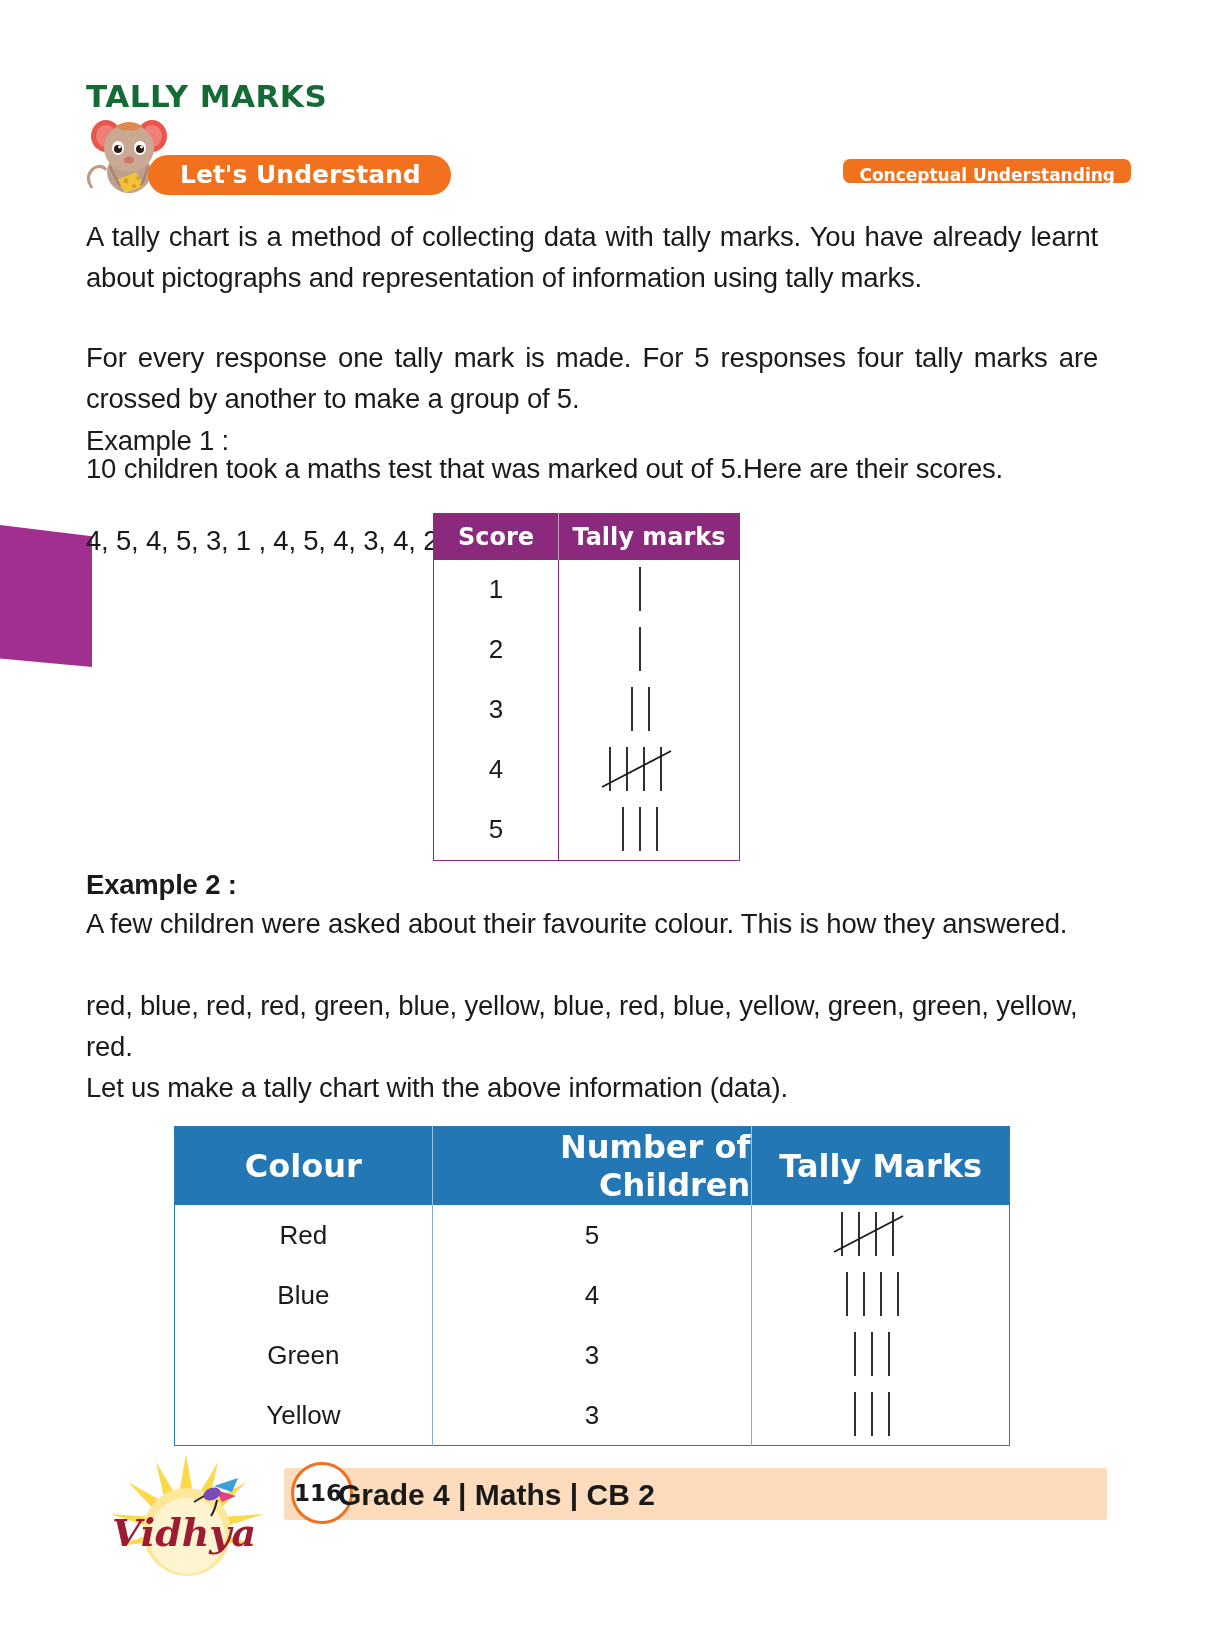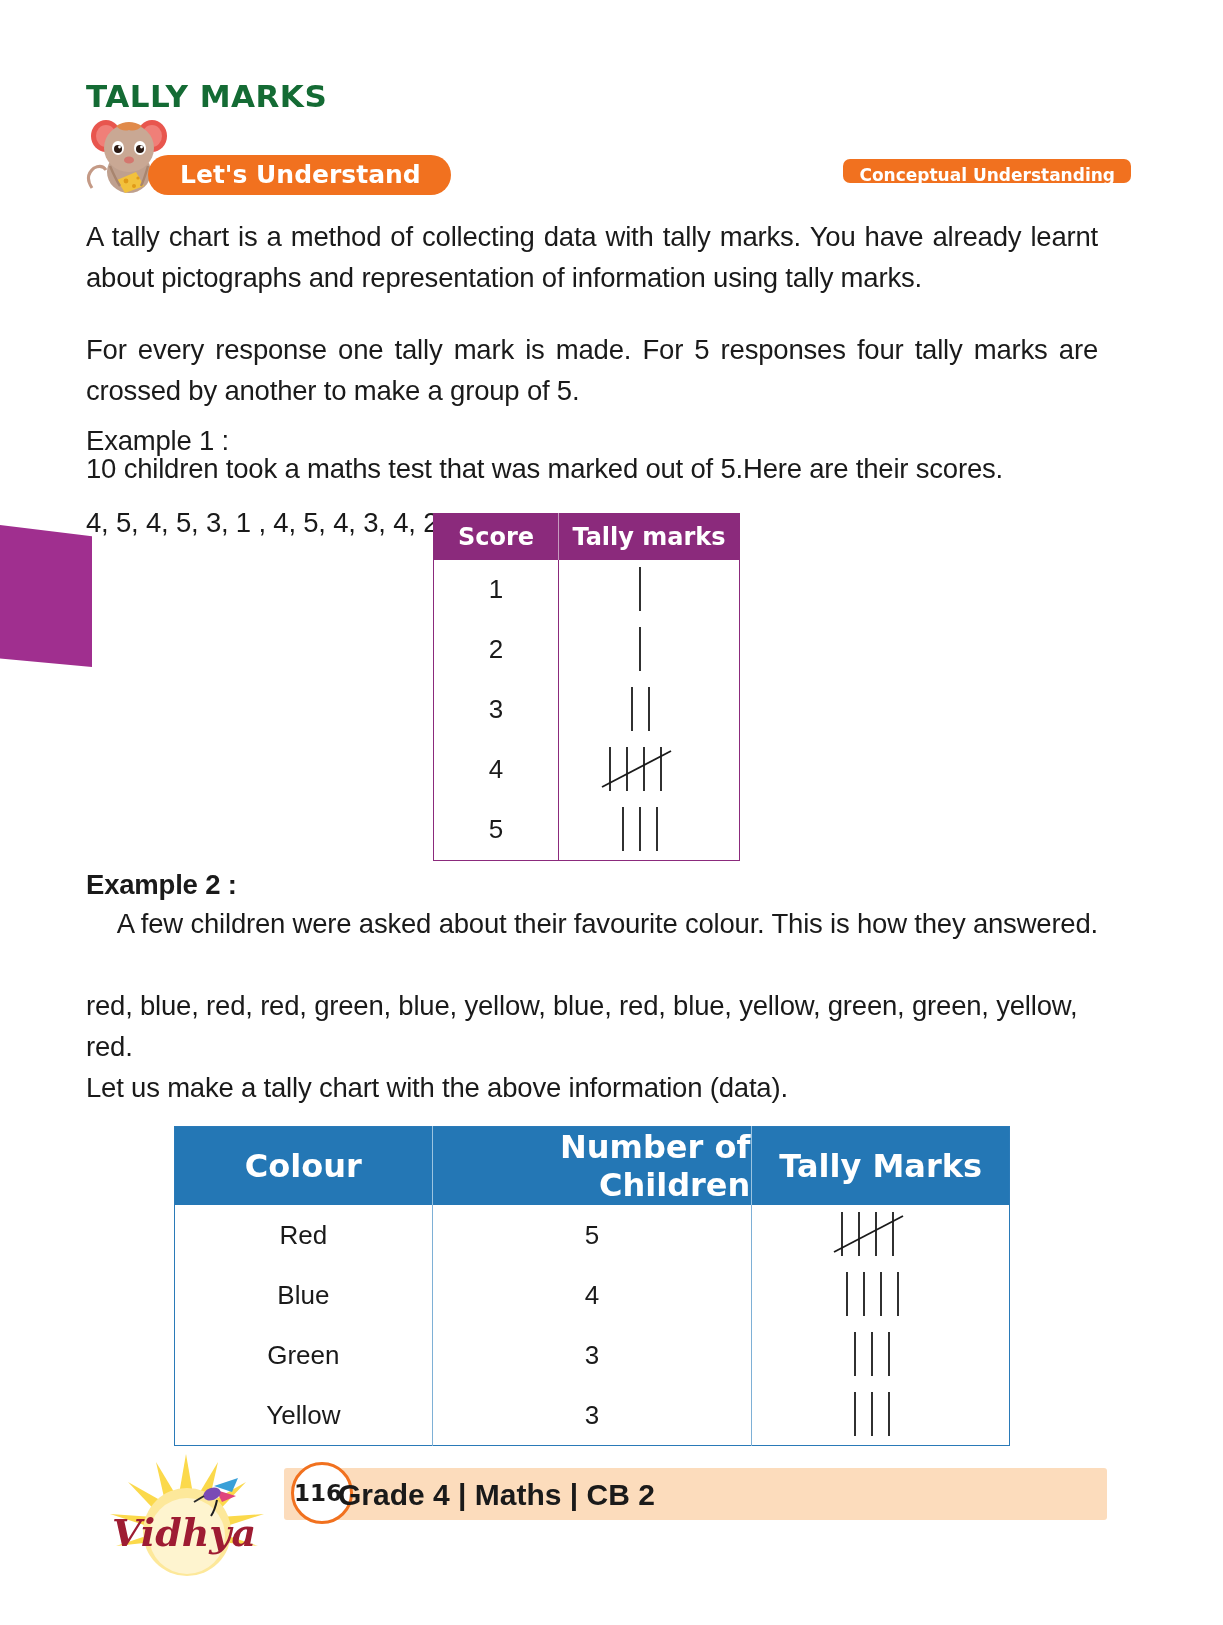--- a/index.html
+++ b/index.html
@@ -87,27 +87,27 @@
     position: absolute;
     left: 86px;
     width: 1012px;
     font-size: 27.5px;
     line-height: 41px;
     color: #1a1a1a;
     font-family: "Liberation Sans", sans-serif;
     letter-spacing: -0.2px;
   }
   .para-1 { top: 216px; text-align: justify; }
-  .para-2 { top: 329px; text-align: justify; }
+  .para-2 { top: 337px; text-align: justify; }
   .ex1-label { top: 420px; font-weight: normal; }
   .ex1-line { top: 448px; }
-  .ex1-scores { top: 502px; }
+  .ex1-scores { top: 520px; }
 
   .ex2-label { top: 864px; font-weight: bold; }
-  .ex2-line1 { top: 903px; text-align: right; }
+  .ex2-line1 { top: 903px; }
   .ex2-data  { top: 985px; }
   .ex2-line3 { top: 1067px; }
 
   
   .table1 {
     position: absolute;
     left: 433px;
     top: 513px;
     width: 307px;
     border: 1px solid #8b2a7c;

